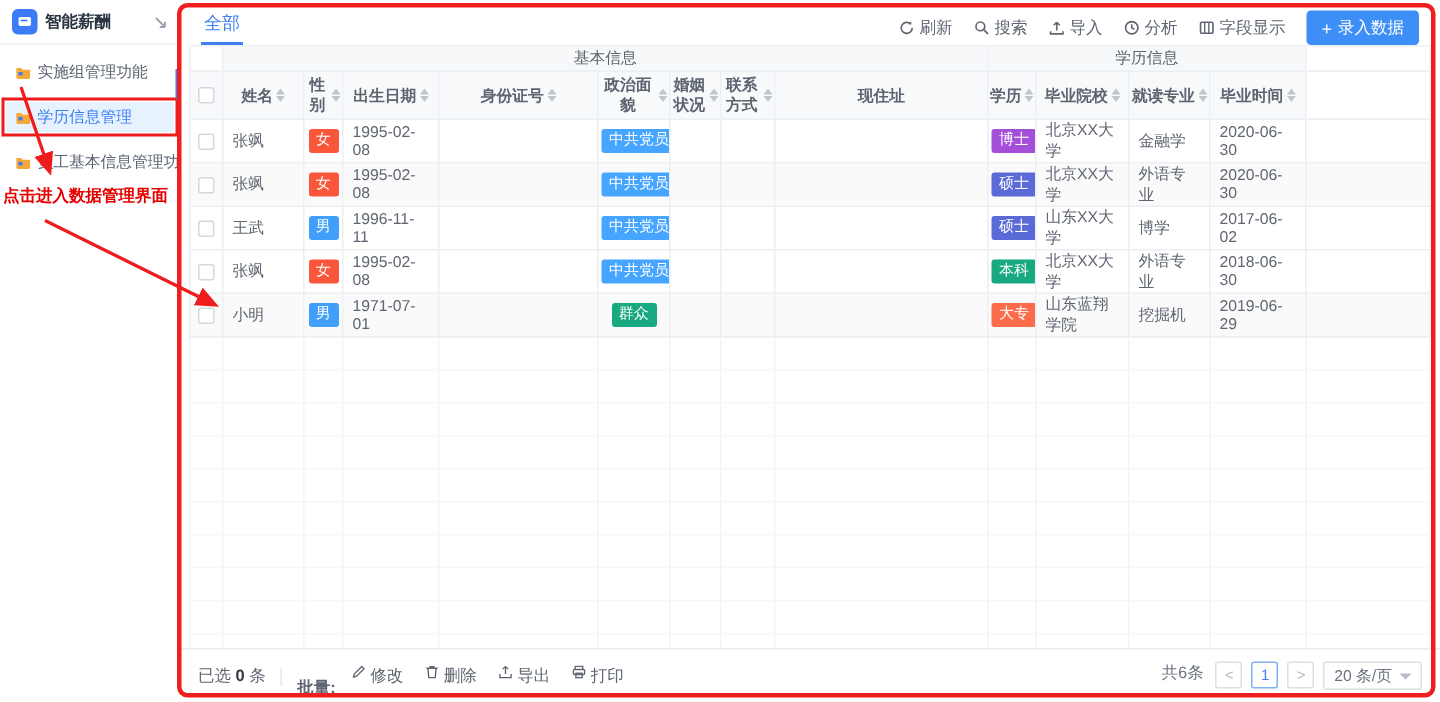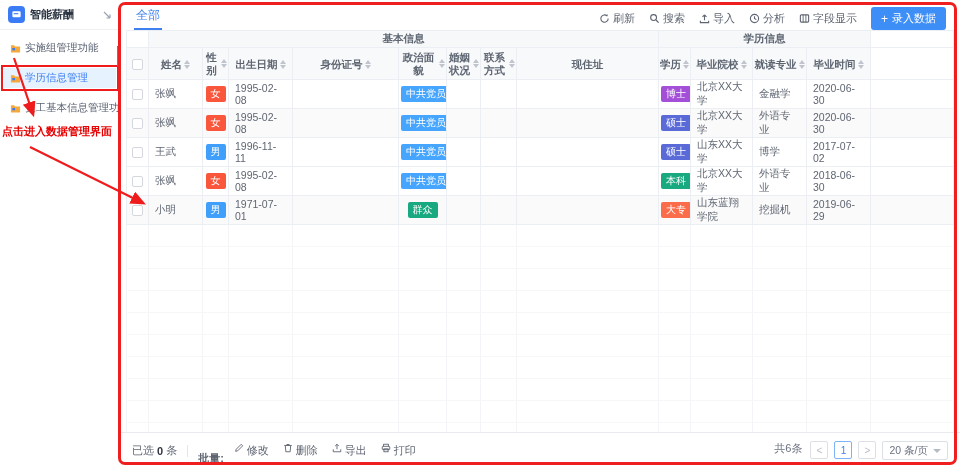--- a/index.html
+++ b/index.html
@@ -41,21 +41,21 @@
   .tb-actions { margin-left:auto; display:flex; align-items:center; gap:14px; }
   .tb-act { display:flex; align-items:center; gap:3px; font-size:11px; color:#5f6672; cursor:pointer; }
   .btn-primary { display:flex; align-items:center; gap:4px; background:#3e8ef7; color:#fff;
                  font-size:11px; padding:4px 10px; border-radius:3px; border:none; cursor:pointer; }
   .btn-primary .plus { font-size:12px; line-height:1; }
 
   
   .table-wrap { margin:0 6px; }
   table { width:100%; border-collapse:collapse; table-layout:fixed; }
   th, td { border:1px solid #ebeef3; overflow:hidden; white-space:normal; }
-  .g-row th { height:17px; background:#f7f8fa; font-size:10.5px; color:#5c6470; font-weight:bold; text-align:center; }
+  .g-row th { height:17px; background:#f7f8fa; font-size:10.5px; color:#5c6470; font-weight:normal; text-align:center; }
   .g-row .no-bg { background:#fff; border-bottom-color:#ebeef3; }
   .h-row th { height:32px; background:#f8f9fb; font-size:10.5px; color:#5c6470; font-weight:bold;
               text-align:center; line-height:1.15; padding:1px 1px; }
   .h-row th.filler, .g-row th.filler { background:#fff; }
   .th-inner { display:inline-flex; align-items:center; justify-content:center; gap:2px; vertical-align:middle; }
   .caret { display:inline-flex; flex-direction:column; gap:1px; }
   .caret i { width:0; height:0; border-left:3px solid transparent; border-right:3px solid transparent; display:block; }
   .caret .up { border-bottom:4px solid #c0c4cc; }
   .caret .dn { border-top:4px solid #c0c4cc; }
   tbody td { height:23px; font-size:10.5px; color:#5f6672; padding:0 6px; }
@@ -341,21 +341,21 @@
               <td class="center"><span class="badge" style="background:#3f9ffa">男</span></td>
               <td>1996-11-11</td>
               <td></td>
               <td class="center"><span class="badge" style="background:#46a6ff">中共党员</span></td>
               <td></td>
               <td></td>
               <td></td>
               <td class="center"><span class="badge" style="background:#5a6bd8">硕士</span></td>
               <td>山东XX大学</td>
               <td>博学</td>
-              <td>2017-07-02</td>
+              <td>2017-06-02</td>
               <td></td>
             </tr>
             <tr class="row">
               <td class="cb-cell"><span class="cb"></span></td>
               <td>张飒</td>
               <td class="center"><span class="badge" style="background:#f9563c">女</span></td>
               <td>1995-02-08</td>
               <td></td>
               <td class="center"><span class="badge" style="background:#46a6ff">中共党员</span></td>
               <td></td>

